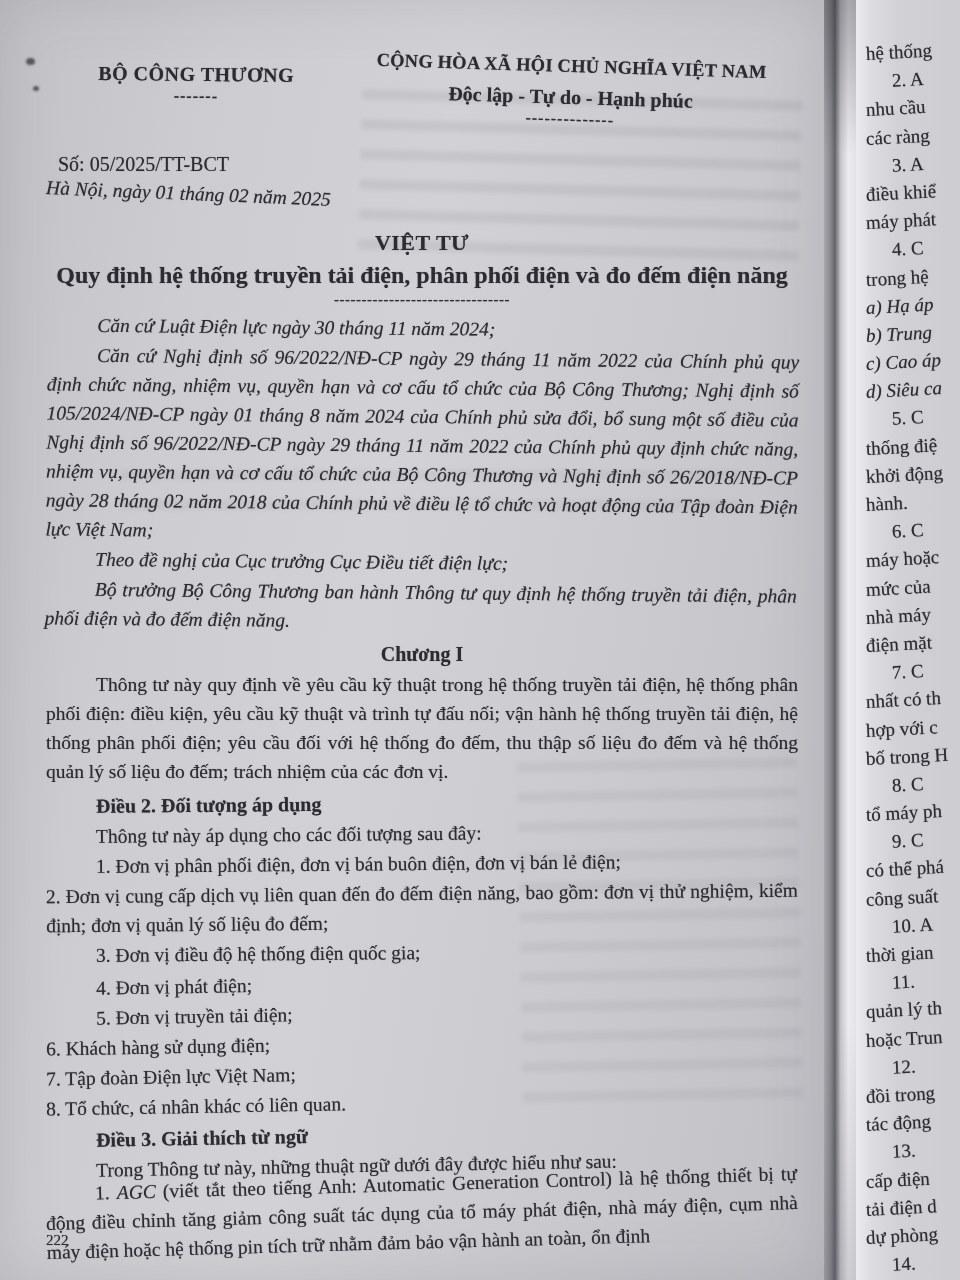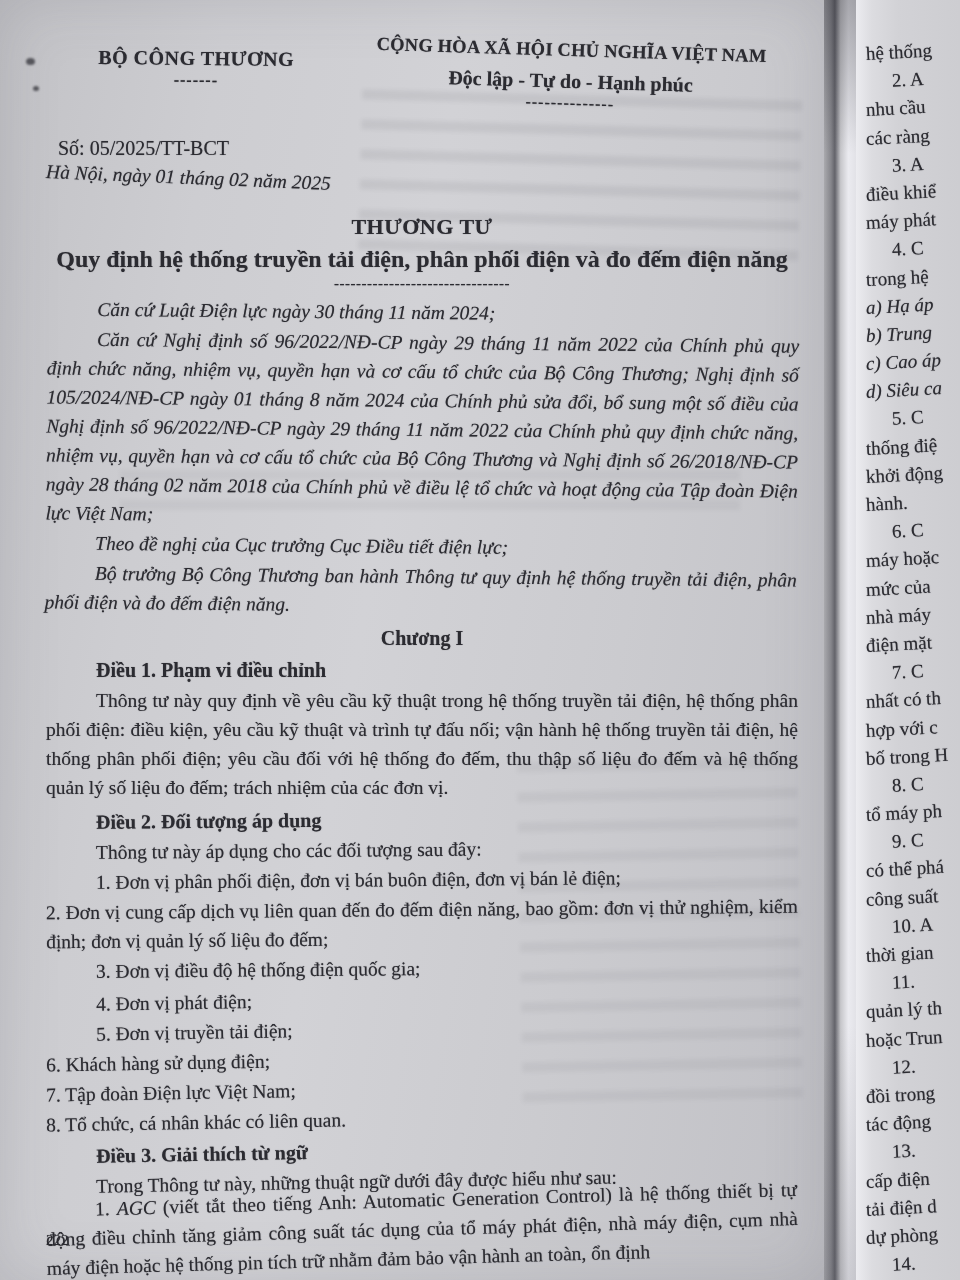--- a/index.html
+++ b/index.html
@@ -13,21 +13,21 @@
     position:absolute;left:0;top:0;width:824px;height:1280px;
     background:linear-gradient(100deg,#c2c2c6 0%,#cdcdd1 22%,#d2d2d6 45%,#cbcbcf 70%,#c0c0c5 100%);
     box-shadow:inset 0 0 60px rgba(90,90,100,.18);
     color:#2b2b31;
     padding:36px 26px 0 46px;box-sizing:border-box;
     font-size:19.5px;line-height:29px;
     overflow:hidden;
   }
   .soft{text-shadow:0 0 1px rgba(43,43,49,.55);}
   
-  .hdr{display:flex;}
+  .hdr{display:flex;margin-top:16px;}
   .hdr-left{width:300px;text-align:center;padding-top:8px;transform:rotate(.6deg);}
   .hdr-right{flex:1;text-align:center;transform:rotate(1.8deg);transform-origin:50% 0;}
   .ministry{font-weight:bold;font-size:20px;letter-spacing:.5px;}
   .dashes{font-weight:bold;letter-spacing:1px;line-height:14px;font-size:16px;}
   .nat1{font-weight:bold;font-size:18.5px;letter-spacing:.2px;white-space:nowrap;}
   .nat2{font-weight:bold;font-size:20px;margin-top:2px;}
   .row2{display:flex;margin-top:24px;align-items:baseline;flex-direction:column;}
   .doc-no{width:300px;font-size:20px;padding-left:12px;}
   .place-date{flex:1;text-align:center;font-style:italic;font-size:19.5px;transform:rotate(2.4deg);}
   
@@ -97,34 +97,33 @@
       <div class="nat2">Độc lập - Tự do - Hạnh phúc</div>
       <div class="dashes">--------------</div>
     </div>
   </div>
 
   <div class="row2">
     <div class="doc-no">Số: 05/2025/TT-BCT</div>
     <div class="place-date">Hà Nội, ngày 01 tháng 02 năm 2025</div>
   </div>
 
-  <div class="title">THƯƠNG TƯ</div>
+  <div class="title">VIỆT TƯ</div>
   <div class="subtitle">Quy định hệ thống truyền tải điện, phân phối điện và đo đếm điện năng</div>
   <div class="subdash">--------------------------------</div>
 
   <div class="preamble">
     <p>Căn cứ Luật Điện lực ngày 30 tháng 11 năm 2024;</p>
     <p>Căn cứ Nghị định số 96/2022/NĐ-CP ngày 29 tháng 11 năm 2022 của Chính phủ quy định chức năng, nhiệm vụ, quyền hạn và cơ cấu tổ chức của Bộ Công Thương; Nghị định số 105/2024/NĐ-CP ngày 01 tháng 8 năm 2024 của Chính phủ sửa đổi, bổ sung một số điều của Nghị định số 96/2022/NĐ-CP ngày 29 tháng 11 năm 2022 của Chính phủ quy định chức năng, nhiệm vụ, quyền hạn và cơ cấu tổ chức của Bộ Công Thương và Nghị định số 26/2018/NĐ-CP ngày 28 tháng 02 năm 2018 của Chính phủ về điều lệ tổ chức và hoạt động của Tập đoàn Điện lực Việt Nam;</p>
     <p>Theo đề nghị của Cục trưởng Cục Điều tiết điện lực;</p>
     <p>Bộ trưởng Bộ Công Thương ban hành Thông tư quy định hệ thống truyền tải điện, phân phối điện và đo đếm điện năng.</p>
   </div>
 
   <div class="chapter">Chương I</div>
 
-  <div class="art-h">Điều 1. Phạm vi điều chỉnh</div>
   <div class="para">Thông tư này quy định về yêu cầu kỹ thuật trong hệ thống truyền tải điện, hệ thống phân phối điện: điều kiện, yêu cầu kỹ thuật và trình tự đấu nối; vận hành hệ thống truyền tải điện, hệ thống phân phối điện; yêu cầu đối với hệ thống đo đếm, thu thập số liệu đo đếm và hệ thống quản lý số liệu đo đếm; trách nhiệm của các đơn vị.</div>
 
   <div class="art-h tilt-a">Điều 2. Đối tượng áp dụng</div>
   <div class="para tilt-a">Thông tư này áp dụng cho các đối tượng sau đây:</div>
   <div class="para tilt-a">1. Đơn vị phân phối điện, đơn vị bán buôn điện, đơn vị bán lẻ điện;</div>
   <div class="para noindent tilt-a">2. Đơn vị cung cấp dịch vụ liên quan đến đo đếm điện năng, bao gồm: đơn vị thử nghiệm, kiểm định; đơn vị quản lý số liệu đo đếm;</div>
   <div class="para tilt-a">3. Đơn vị điều độ hệ thống điện quốc gia;</div>
   <div class="para tilt-b">4. Đơn vị phát điện;</div>
   <div class="para tilt-b">5. Đơn vị truyền tải điện;</div>
   <div class="para noindent tilt-b">6. Khách hàng sử dụng điện;</div>

